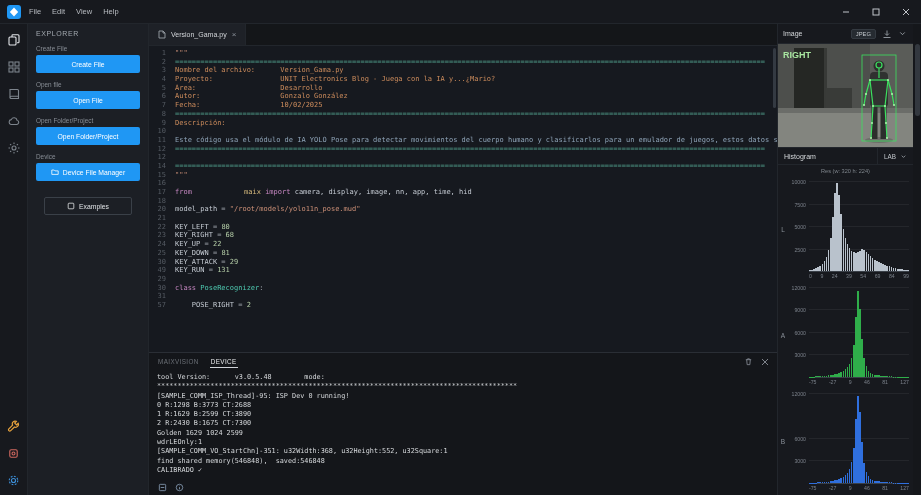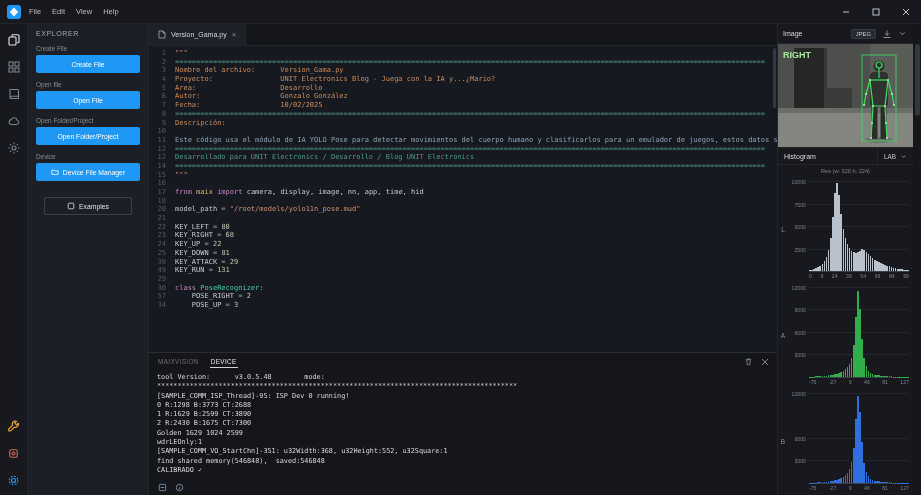--- a/index.html
+++ b/index.html
@@ -46,21 +46,21 @@
 
   .editor { flex:1; min-height:0; overflow:hidden; background:#16191f; padding-top:3px;
             font-family:"DejaVu Sans Mono", monospace; font-size:7px; line-height:8.7px; position:relative; }
   .code-line { display:flex; height:8.7px; }
   .code-line.current { background:rgba(255,255,255,0.05); }
   .ln { width:26px; flex:none; text-align:right; padding-right:9px; color:#555b63; }
   .code-line.current .ln { color:#ccd1d7; }
   .code-text { white-space:pre; overflow:hidden; }
   .tk-str { color:#ce9178; } .tk-sep { color:#4e9a88; } .tk-doc { color:#cd8c5c; }
   .tk-note { color:#8fa4b8; } .tk-kw { color:#c586c0;margin-top:43px; } .tk-kw2 { color:#569cd6; }
-  .tk-mod { color:#d7ba7d; } .tk-id { color:#c5cbd3; } .tk-op { color:#9aa0a8; }
+  .tk-mod { color:#d7ba7d;margin-left:48px; } .tk-id { color:#c5cbd3; } .tk-op { color:#9aa0a8; }
   .tk-num { color:#b5cea8; } .tk-cls { color:#4ec9b0; }
   .editor-scroll { position:absolute; right:1px; top:2px; width:3px; height:60px; background:#343a42; border-radius:2px; }
 
   
   .console { height:143px; flex:none; background:#14161a; border-top:1px solid #2a2e35;
              display:flex; flex-direction:column; }
   .console-tabs { height:17px; flex:none; display:flex; align-items:center; padding:0 8px; gap:10px;
                   font-size:6.3px; letter-spacing:.4px; }
   .ctab { color:#6b7077; padding:2px 1px; }
   .ctab.active { color:#e8eaec; border-bottom:1px solid #cfd3d8; }
@@ -291,21 +291,20 @@
             <div class="code-line">
               <span class="ln">11</span>
               <span class="code-text"><span class="tk-note">Este código usa el módulo de IA YOLO Pose para detectar movimientos del cuerpo humano y clasificarlos para un emulador de juegos, estos datos se envían a tra</span></span>
             </div>
             <div class="code-line">
               <span class="ln">12</span>
               <span class="code-text"><span class="tk-sep">============================================================================================================================================</span></span>
             </div>
             <div class="code-line">
               <span class="ln">12</span>
-              <span class="code-text"><span class="tk-sep">Desarrollado para UNIT Electronics / Desarrollo / Blog UNIT Electronics</span></span>
             </div>
             <div class="code-line">
               <span class="ln">14</span>
               <span class="code-text"><span class="tk-sep">============================================================================================================================================</span></span>
             </div>
             <div class="code-line">
               <span class="ln">15</span>
               <span class="code-text"><span class="tk-str">"""</span></span>
             </div>
             <div class="code-line">
@@ -354,26 +353,26 @@
             </div>
             <div class="code-line">
               <span class="ln">29</span>
               <span class="code-text"></span>
             </div>
             <div class="code-line">
               <span class="ln">30</span>
               <span class="code-text"><span class="tk-kw">class </span><span class="tk-cls">PoseRecognizer</span><span class="tk-op">:</span></span>
             </div>
             <div class="code-line">
+              <span class="ln">31</span>
+              <span class="code-text"></span>
+            </div>
+            <div class="code-line">
               <span class="ln">57</span>
               <span class="code-text"><span class="tk-id">    POSE_RIGHT </span><span class="tk-op">= </span><span class="tk-num">2</span></span>
-            </div>
-            <div class="code-line">
-              <span class="ln">34</span>
-              <span class="code-text"><span class="tk-id">    POSE_UP </span><span class="tk-op">= </span><span class="tk-num">3</span></span>
             </div>
           </div>
         <div class="editor-scroll"></div>
       </div>
 
       <div class="console">
         <div class="console-tabs">
           <span class="ctab">MAIXVISION</span>
           <span class="ctab active">DEVICE</span>
           <span class="console-icons">

